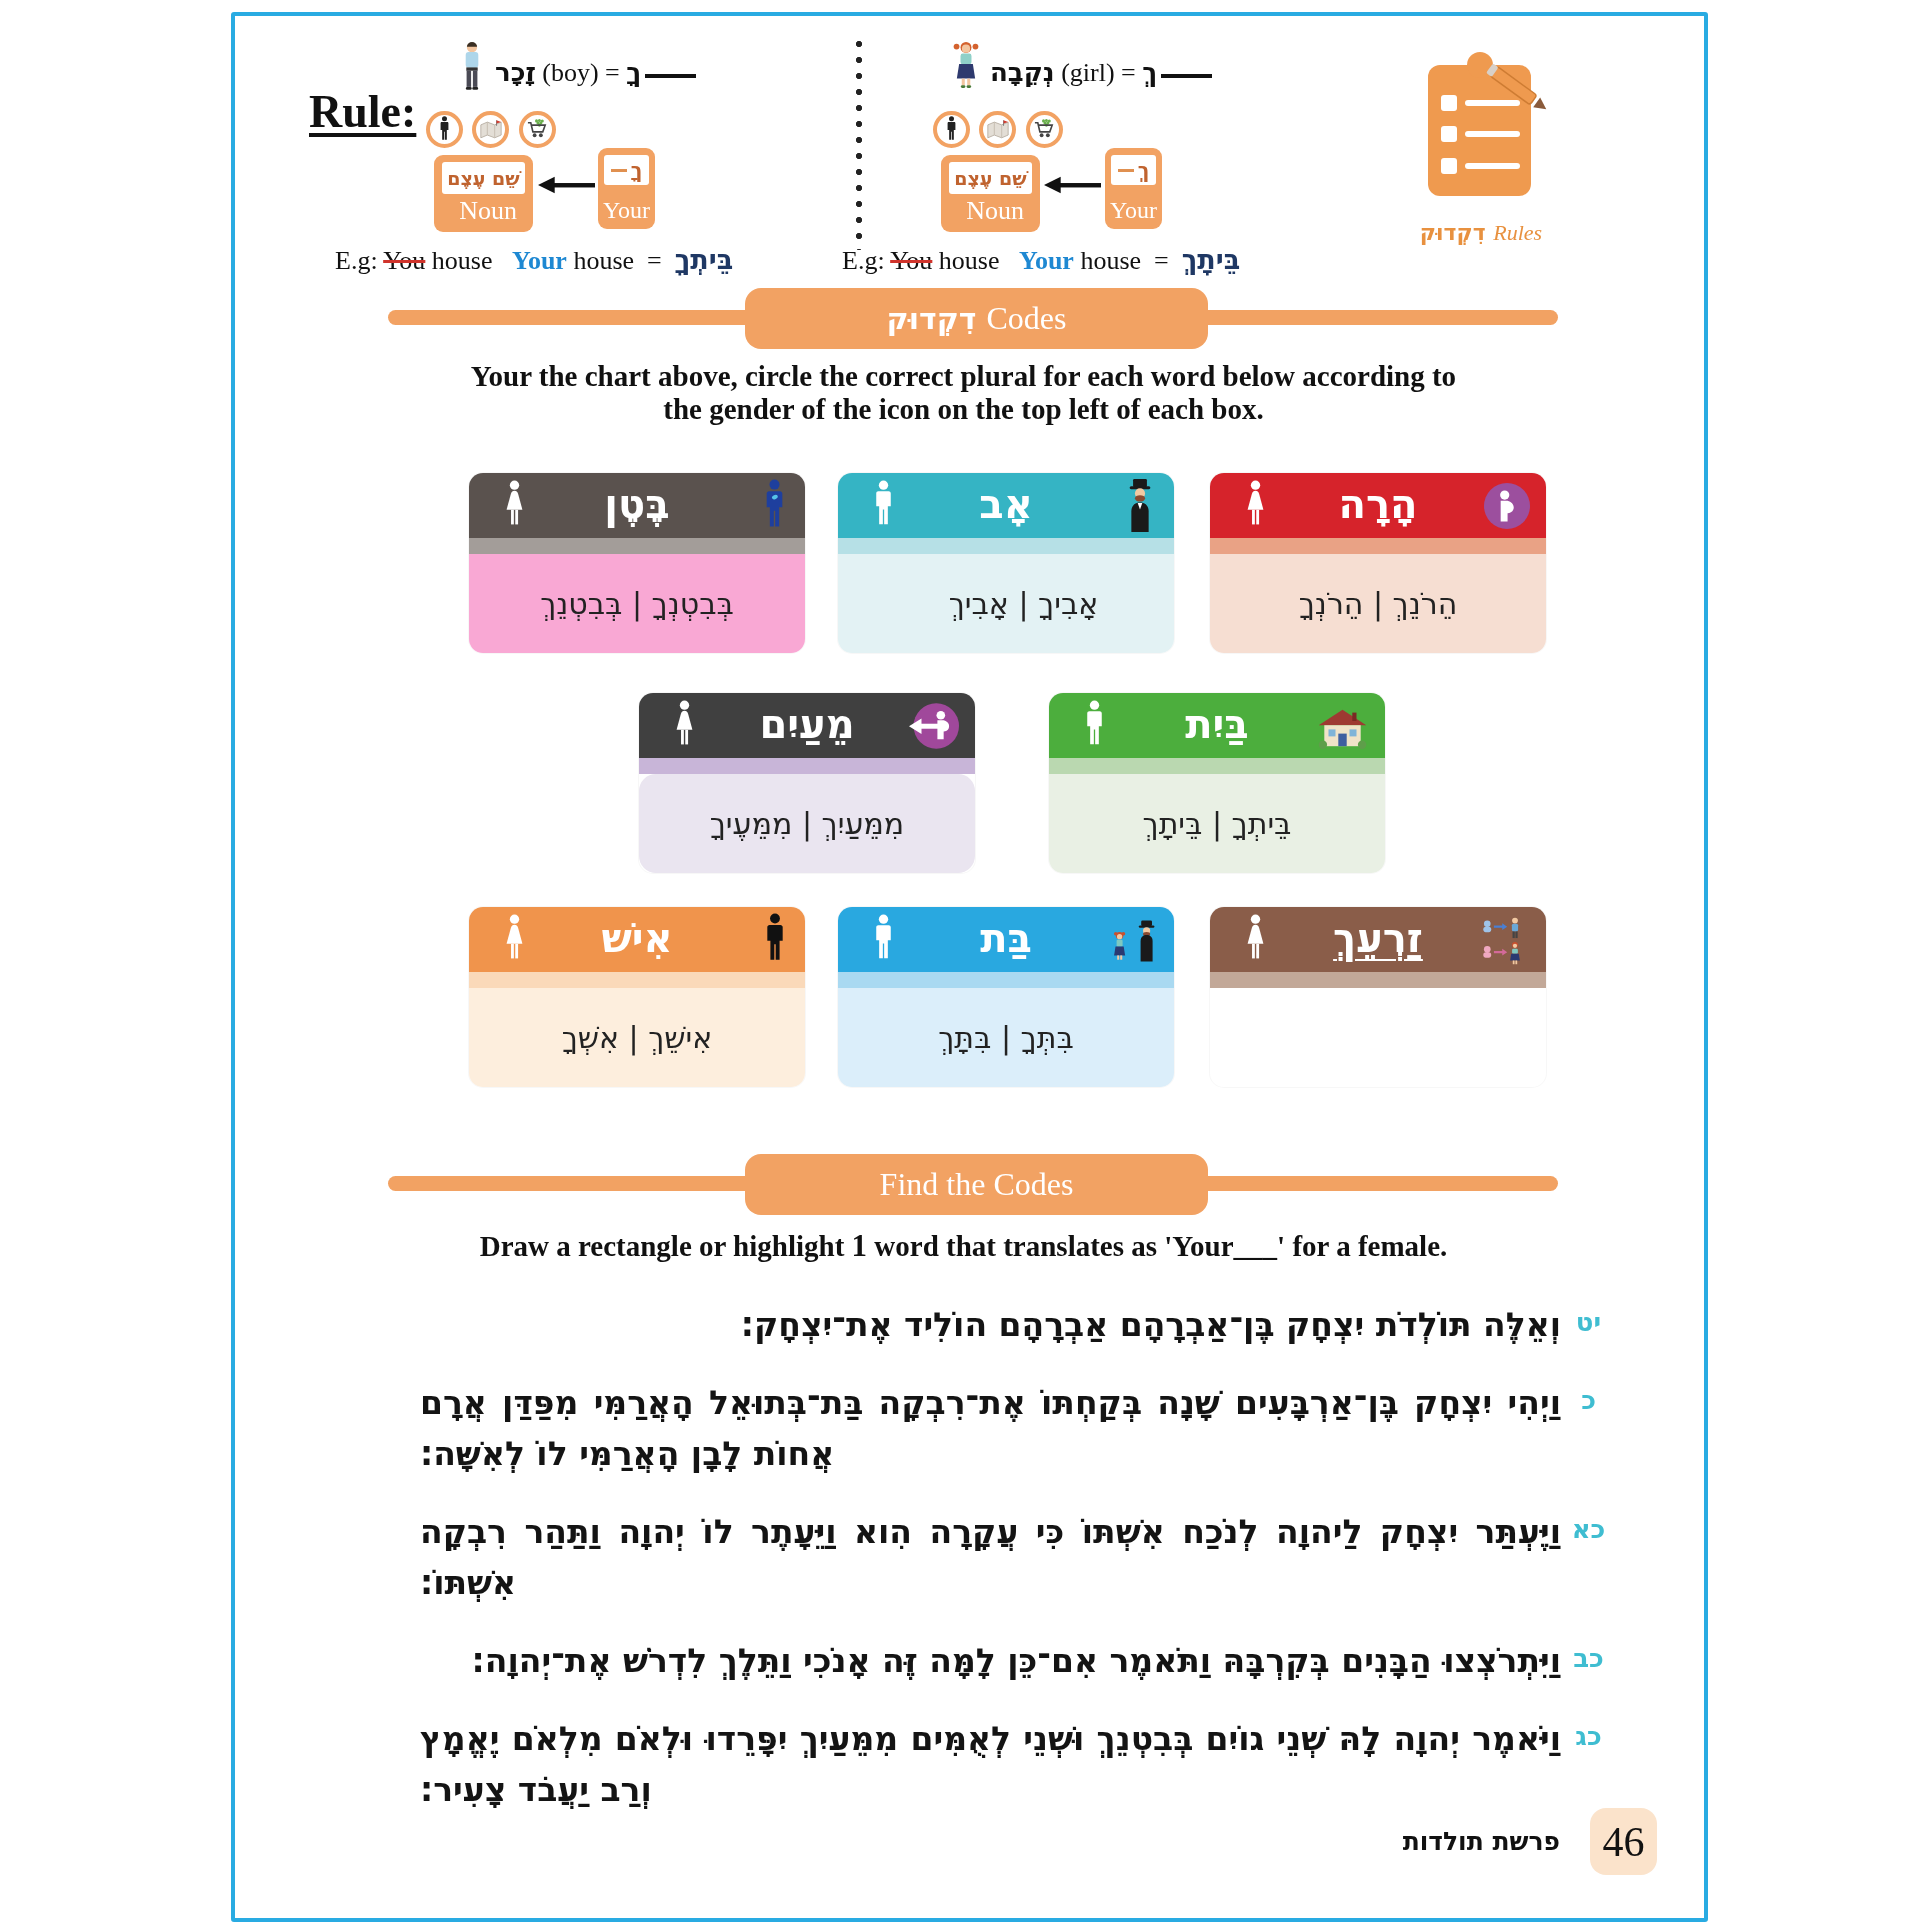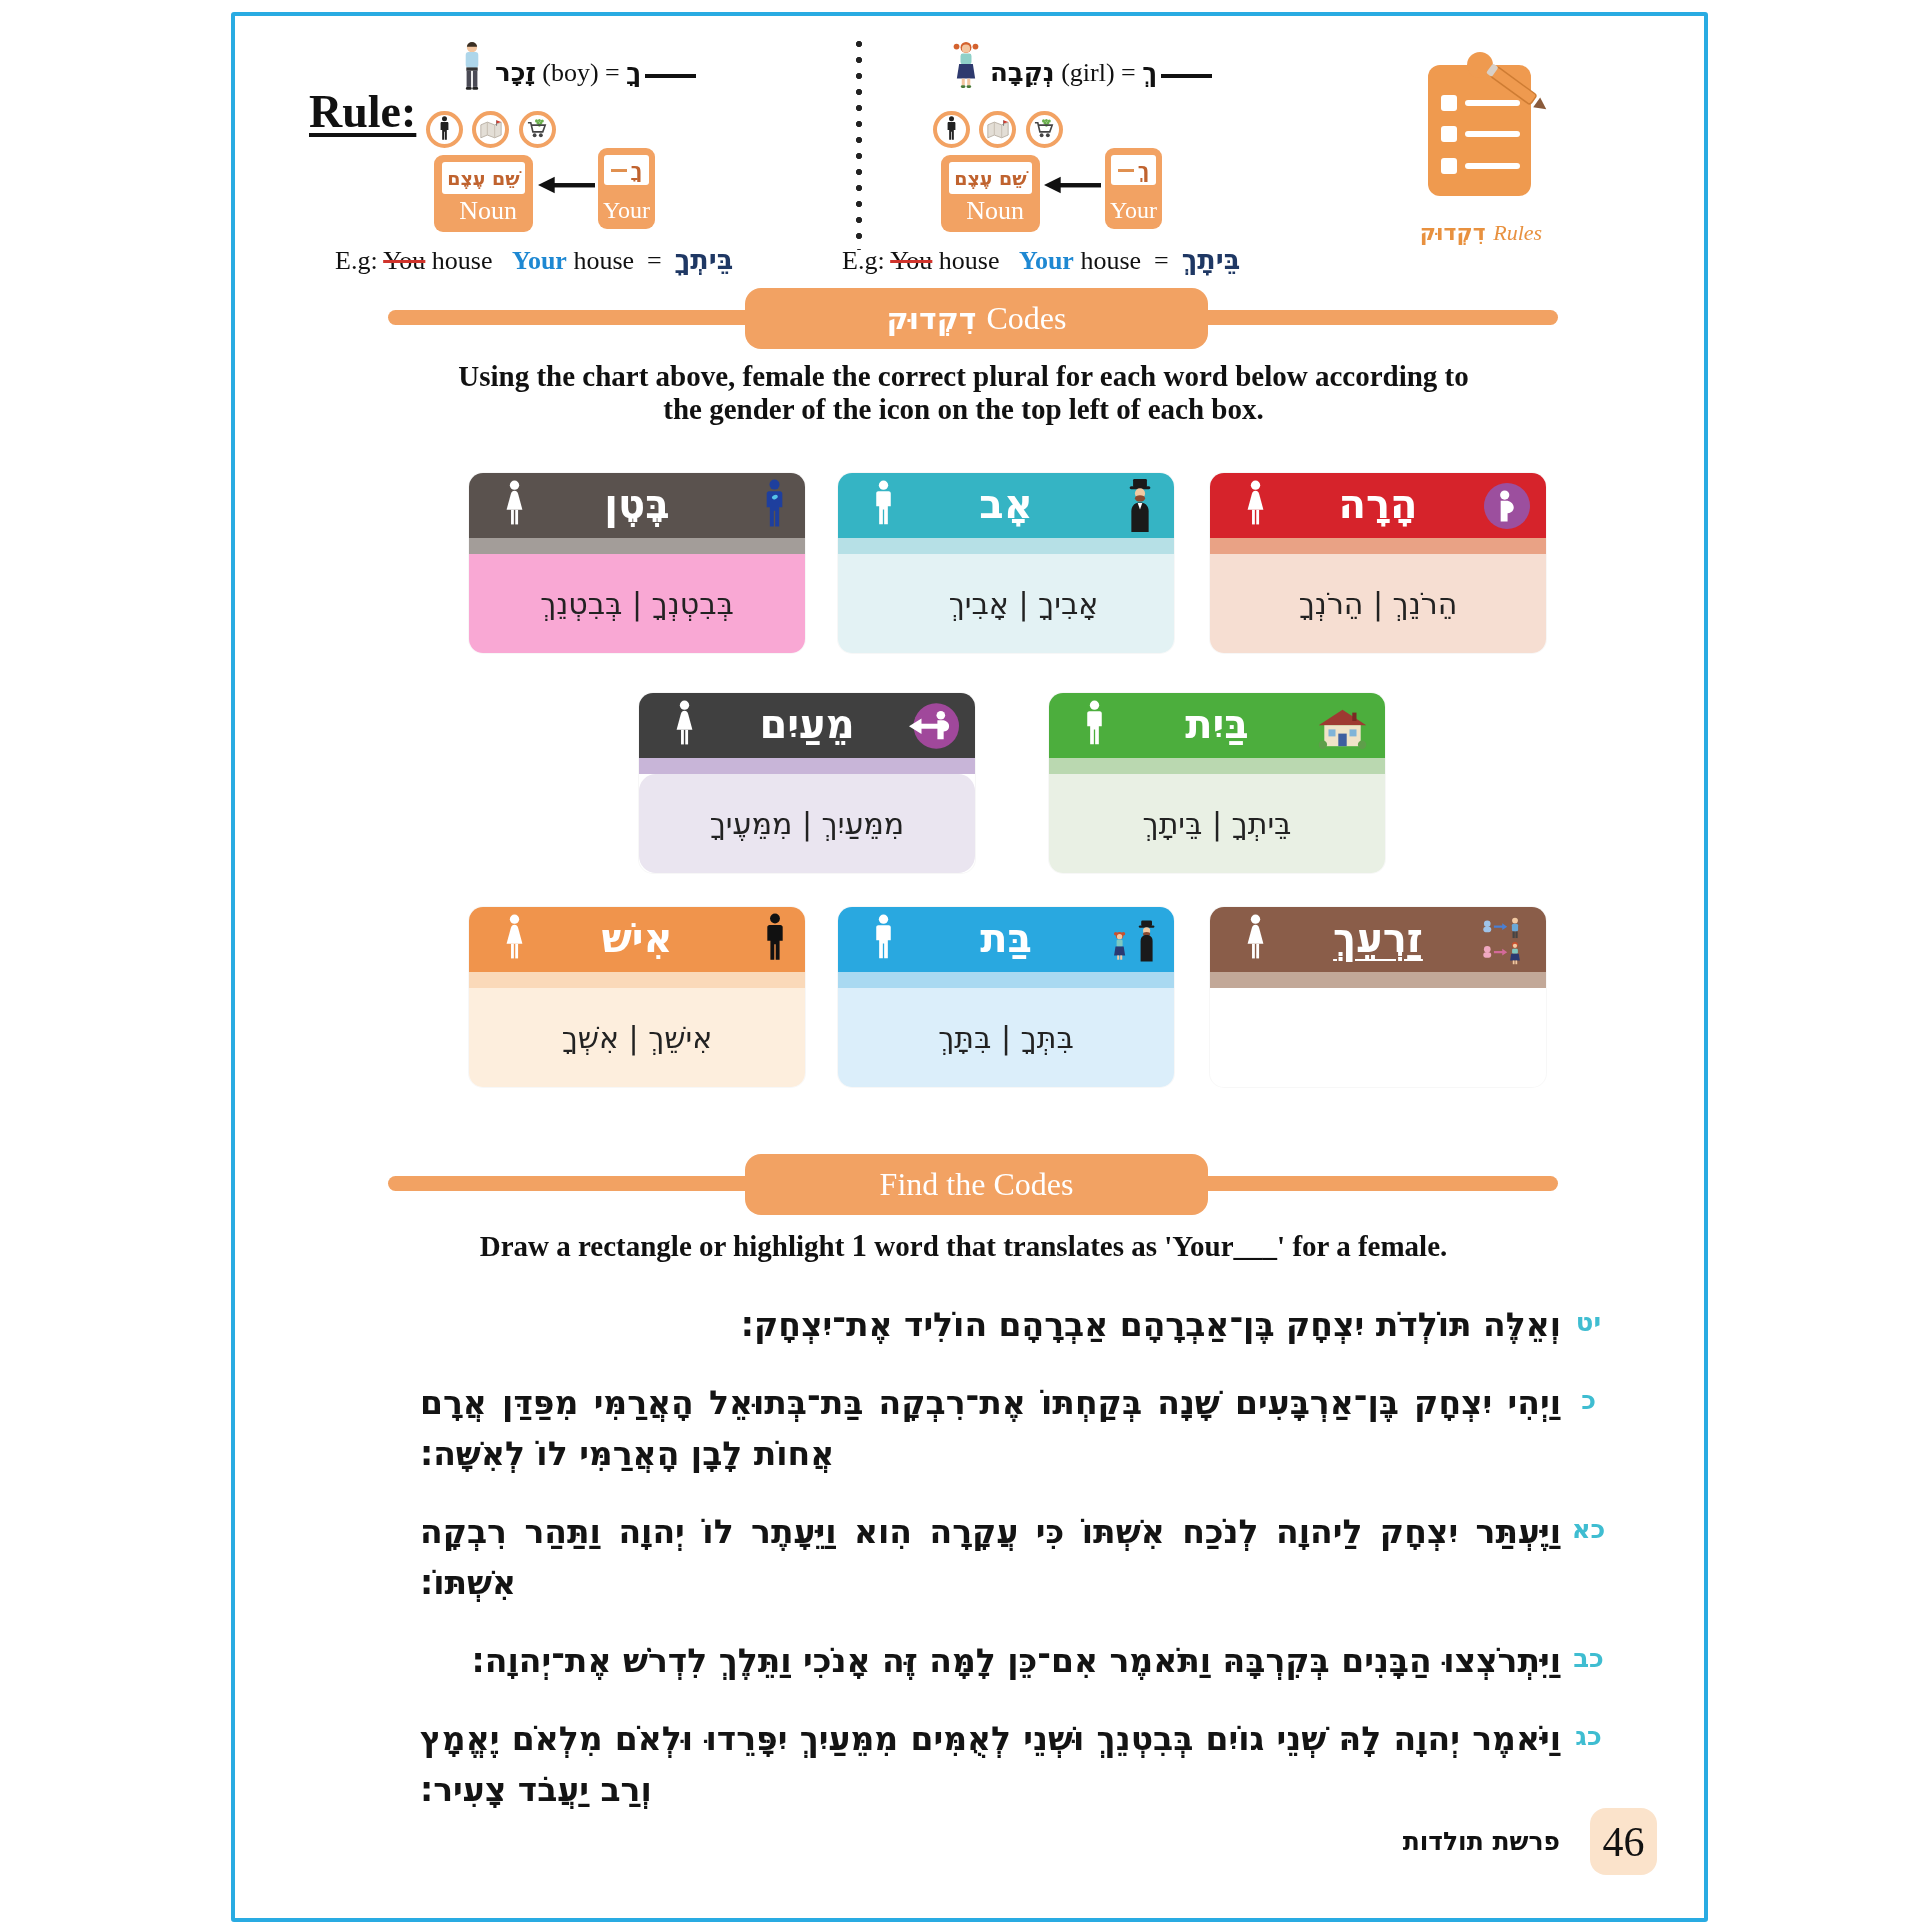--- a/index.html
+++ b/index.html
@@ -289,21 +289,21 @@
     <span>דִקְדוּק</span>
     <span class="en">Rules</span>
   </div>
 
   <div class="abs bannerbar" style="left:388px;top:310px;width:1170px"></div>
   <div class="abs bannerpill" style="left:745px;top:288px">
     <span class="he">דִקְדוּק</span>
     <span class="en">Codes</span>
   </div>
   <div class="abs instr" style="top:360px">
-    <div>Using the chart above, female the correct plural for each word below according to</div>
+    <div>Your the chart above, circle the correct plural for each word below according to</div>
     <div>the gender of the icon on the top left of each box.</div>
   </div>
 
   <div class="abs wbox" style="left:469px;top:473px">
     <div class="wbox-header" style="background: rgb(90, 82, 78);">
       <svg class="gicon" viewBox="0 0 24 48">
           <use href="#i-female"></use>
         </svg>
       <div class="wbox-word">בֶּטֶן</div>
       <span class="side-icon">

